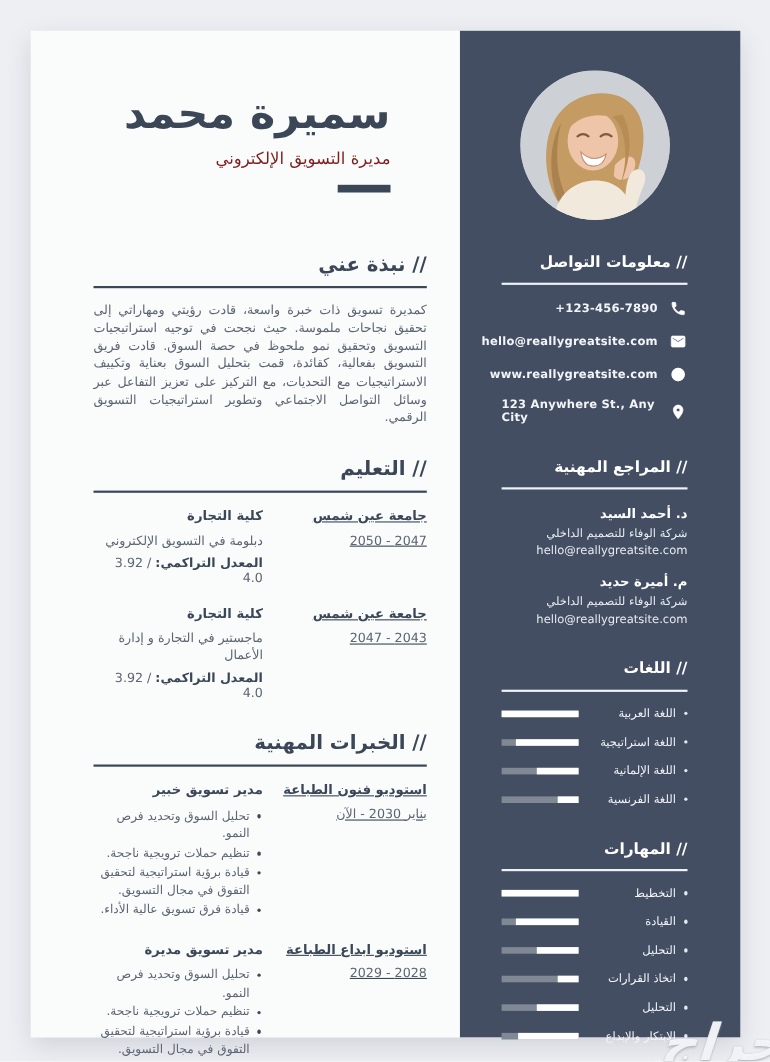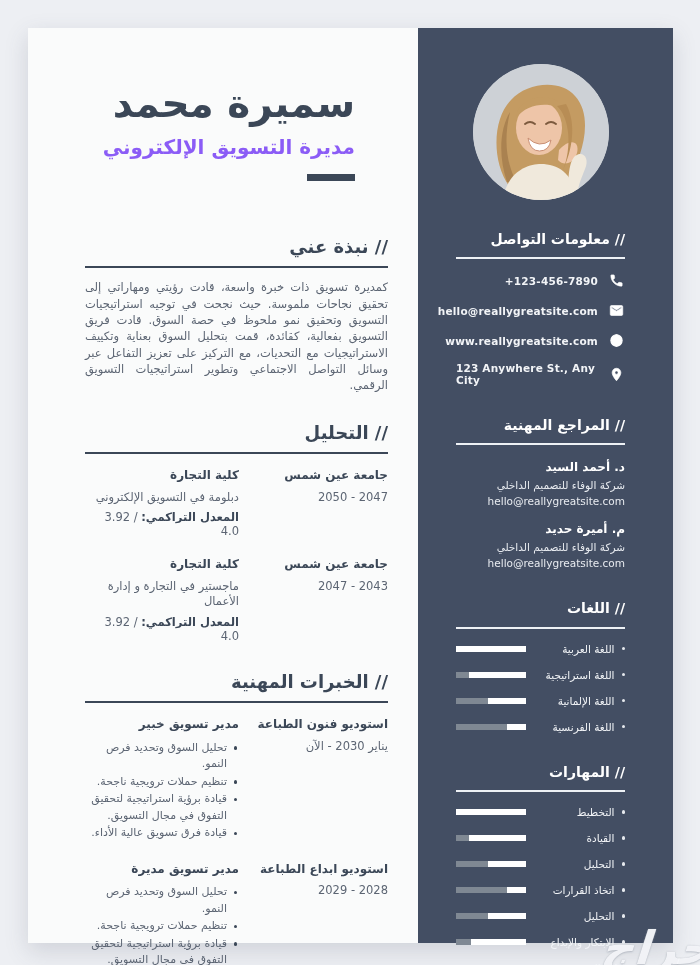--- a/index.html
+++ b/index.html
@@ -44,34 +44,34 @@
   .ref .em { font-size:10.5px; color:#e8ebf0; margin-top:4px; direction:ltr; text-align:right; }
   .bar-row { display:flex; align-items:center; justify-content:space-between; margin-top:14px; }
   .lab { display:flex; align-items:center; gap:7px; font-size:10.5px; color:#f2f4f7; white-space:nowrap; }
   .dot { width:3.5px; height:3.5px; border-radius:50%; background:#e6e9ee; flex-shrink:0; }
   .bar { width:70px; height:6px; background:#7f8893; position:relative; flex-shrink:0; }
   .bar .fill { position:absolute; right:0; top:0; height:100%; background:#ffffff; }
   
   .main { flex:1; padding:0 30px 0 57px; background:#fafbfb; color:#3b4757; }
   .hdr { margin:56px 33px 0 0; }
   .hdr h1 { font-size:39px; font-weight:bold; color:#3b4757; line-height:1.05; }
-  .hdr .job { font-size:20px; font-weight:bold; color:#8b5cf6; margin-top:10px; }
+  .hdr .job { font-size:15px; font-weight:normal; color:#7f1d1d; margin-top:10px; }
   .hdr .mark { width:48px; height:7px; background:#3b4757; margin-top:15px; }
   .m-section { margin-top:27px; }
   .m-section.first { margin-top:54px; }
   .m-section h2 {
     font-size:18px; font-weight:bold; color:#3b4757;
     padding-bottom:8px; border-bottom:2px solid #3b4757; line-height:1.3;
   }
   .about-p {
     margin-top:11px; font-size:11.5px; line-height:1.42;
     color:#5c6573; text-align:justify;
   }
   .two-col { display:flex; gap:12px; margin-top:14px; }
-  .col-r { width:137px; flex-shrink:0; }
+  .col-r { width:137px; flex-shrink:0;text-decoration:underline; }
   .col-l { flex:1; }
   .bold-ln { font-size:12px; font-weight:bold; color:#3b4757; line-height:1.3; }
   .sub-ln  { font-size:11.5px; color:#5c6573; margin-top:6px; line-height:1.35; }
   .gpa { font-size:11.5px; margin-top:5px; }
   .gpa b { color:#3b4757; }
   .gpa .v { color:#5c6573; }
   ul.blts { list-style:none; margin-top:7px; }
   ul.blts li {
     position:relative; padding-right:12px; font-size:11px; color:#5c6573;
     line-height:1.5; margin-top:1px; text-align:right;
@@ -280,21 +280,21 @@
       <p class="job">مديرة التسويق الإلكتروني</p>
       <div class="mark"></div>
     </header>
 
     <section class="m-section first">
       <h2>// نبذة عني</h2>
       <p class="about-p">كمديرة تسويق ذات خبرة واسعة، قادت رؤيتي ومهاراتي إلى تحقيق نجاحات ملموسة. حيث نجحت في توجيه استراتيجيات التسويق وتحقيق نمو ملحوظ في حصة السوق. قادت فريق التسويق بفعالية، كقائدة، قمت بتحليل السوق بعناية وتكييف الاستراتيجيات مع التحديات، مع التركيز على تعزيز التفاعل عبر وسائل التواصل الاجتماعي وتطوير استراتيجيات التسويق الرقمي.</p>
     </section>
 
     <section class="m-section">
-      <h2>// التحليل</h2>
+      <h2>// التعليم</h2>
 
       <div class="two-col">
         <div class="col-r">
           <div class="bold-ln">جامعة عين شمس</div>
           <div class="sub-ln">2047 - 2050</div>
         </div>
         <div class="col-l">
           <div class="bold-ln">كلية التجارة</div>
           <div class="sub-ln">دبلومة في التسويق الإلكتروني</div>
           <div class="gpa"><b>المعدل التراكمي:</b> <span class="v" dir="ltr">3.92 / 4.0</span></div>

